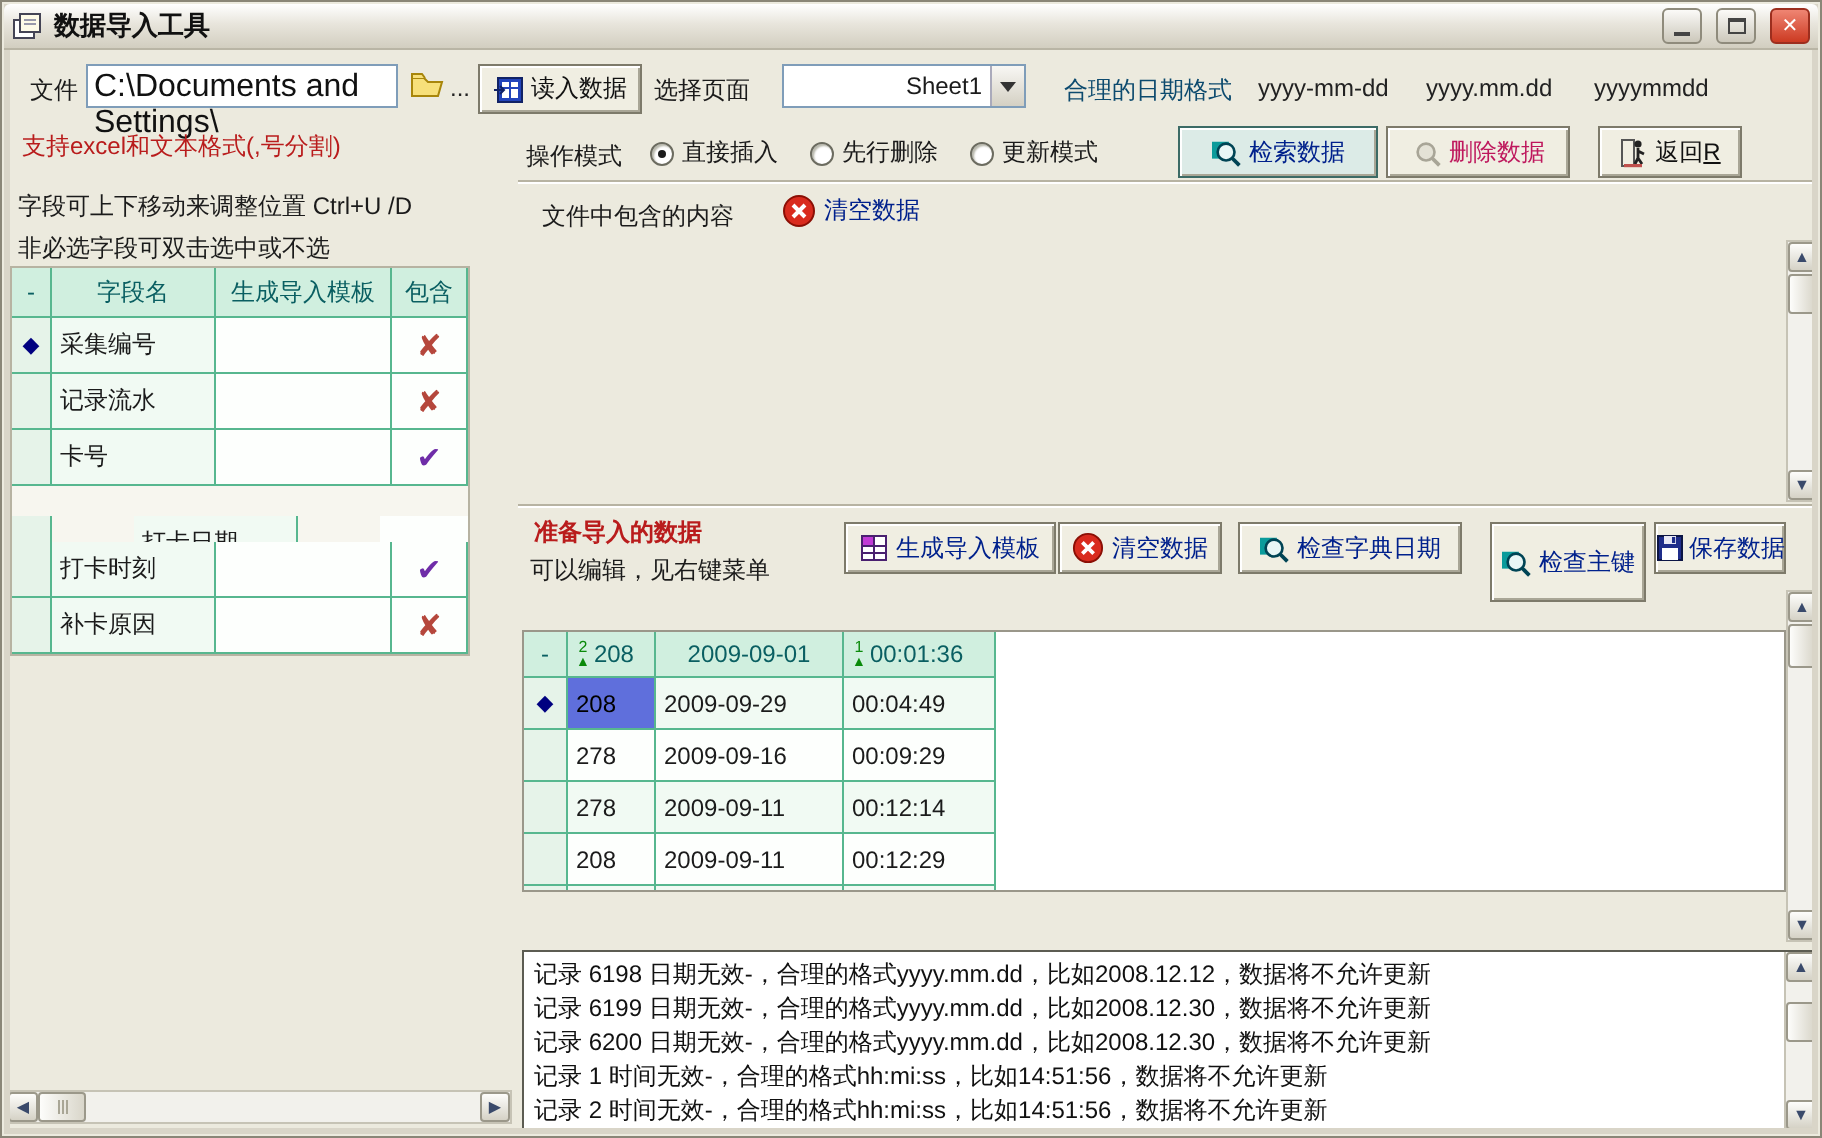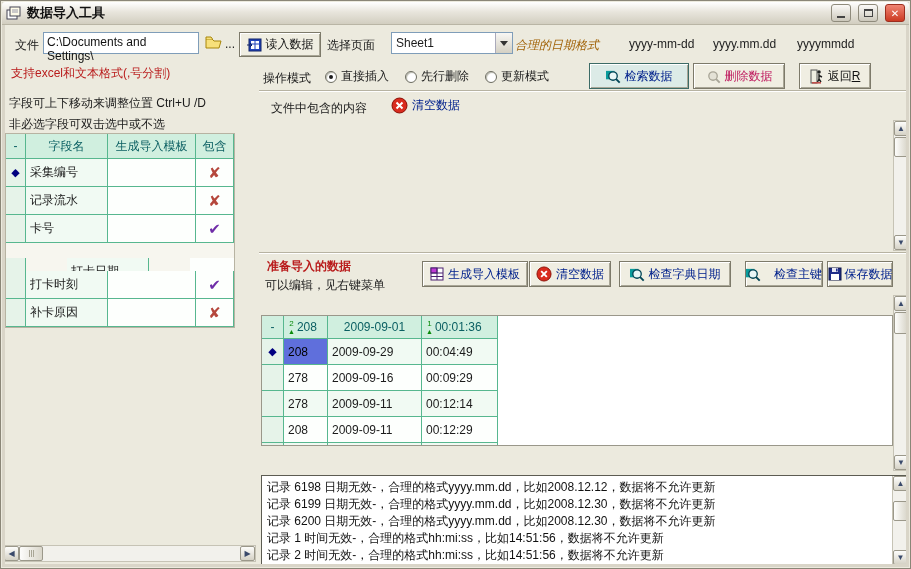--- a/index.html
+++ b/index.html
@@ -36,24 +36,24 @@
     box-shadow:inset 1px 1px 0 #ffffff, inset -1px -1px 0 #a9a696;
     display:flex; align-items:center; justify-content:center; gap:4px;
     color:#00218c; font-size:12px; cursor:default; white-space:nowrap;
   }
   .btn.black { color:#111; }
   .btn.disabled { color:#be185d;align-items:center; }
   .btn.hl { background:#dcebe7; border-color:#3c6b66; }
   .flatbtn { display:flex; align-items:center; gap:4px; color:#00218c; font-size:12px; }
   
   .tb-input {
-    background:#fff; border:1px solid #7f9db9; font-size:12px; padding:2px 3px;
+    background:#fff; border:1px solid #7f9db9; font-size:16px; padding:2px 3px;
     font-family:"Liberation Sans","DejaVu Sans",sans-serif; color:#111;
   }
-  .combo { background:#fff; border:1px solid #7f9db9; display:flex; align-items:center; }
+  .combo { background:#fff; border:1px solid #7f9db9; display:flex; align-items:center;text-align:right; }
   .combo .val { flex:1; padding:1px 4px; font-size:12px; }
   .combo .dd {
     width:17px; align-self:stretch; background:linear-gradient(#f8f7f4,#d4d0c3);
     border-left:1px solid #aab; display:flex; align-items:center; justify-content:center;
   }
   .tri-down { width:0; height:0; border-left:4px solid transparent; border-right:4px solid transparent; border-top:5px solid #333; }
   
   .radio-item { display:flex; align-items:center; gap:4px; }
   .radio {
     width:12px; height:12px; border-radius:50%; background:#fff;
@@ -143,21 +143,21 @@
     </span>
     <span>读入数据</span>
   </div>
   <span class="abs" style="left:326px;top:36px;">选择页面</span>
   <div class="combo abs" style="left:390px;top:31px;width:122px;height:22px;">
     <span class="val">Sheet1</span>
     <span class="dd">
         <span class="tri-down"></span>
       </span>
   </div>
-  <span class="abs" style="left:514px;top:36px;color:#a16207;font-style:italic;">合理的日期格式</span>
+  <span class="abs" style="left:531px;top:36px;color:#0c4a6e;">合理的日期格式</span>
   <span class="abs" style="left:628px;top:36px;color:#222;">yyyy-mm-dd</span>
   <span class="abs" style="left:712px;top:36px;color:#222;">yyyy.mm.dd</span>
   <span class="abs" style="left:796px;top:36px;color:#222;">yyyymmdd</span>
 
   <span class="abs" style="left:262px;top:69px;">操作模式</span>
   <div class="radio-item abs" style="left:324px;top:67px;">
     <span class="radio sel"></span>
     <span>直接插入</span>
   </div>
   <div class="radio-item abs" style="left:404px;top:67px;">
@@ -358,21 +358,21 @@
   <div class="btn abs" style="left:618px;top:260px;width:112px;height:26px;">
     <span class="cicon">
       <svg width="15" height="15" viewBox="0 0 16 16">
           <rect x="0" y="2" width="9" height="9" fill="#0a9b9b"></rect>
           <circle cx="7.5" cy="7.5" r="4.5" fill="#e8f6f6" stroke="#045" stroke-width="1.4"></circle>
           <line x1="10.8" y1="10.8" x2="14.6" y2="14.6" stroke="#045" stroke-width="2"></line>
         </svg>
     </span>
     <span>检查字典日期</span>
   </div>
-  <div class="btn abs" style="left:744px;top:260px;width:78px;height:26px;justify-content:space-between;">
+  <div class="btn abs" style="left:744px;top:260px;width:78px;height:40px;">
     <span class="cicon">
       <svg width="15" height="15" viewBox="0 0 16 16">
           <rect x="0" y="2" width="9" height="9" fill="#0a9b9b"></rect>
           <circle cx="7.5" cy="7.5" r="4.5" fill="#e8f6f6" stroke="#045" stroke-width="1.4"></circle>
           <line x1="10.8" y1="10.8" x2="14.6" y2="14.6" stroke="#045" stroke-width="2"></line>
         </svg>
     </span>
     <span>检查主键</span>
   </div>
   <div class="btn abs" style="left:826px;top:260px;width:66px;height:26px;gap:3px;">

